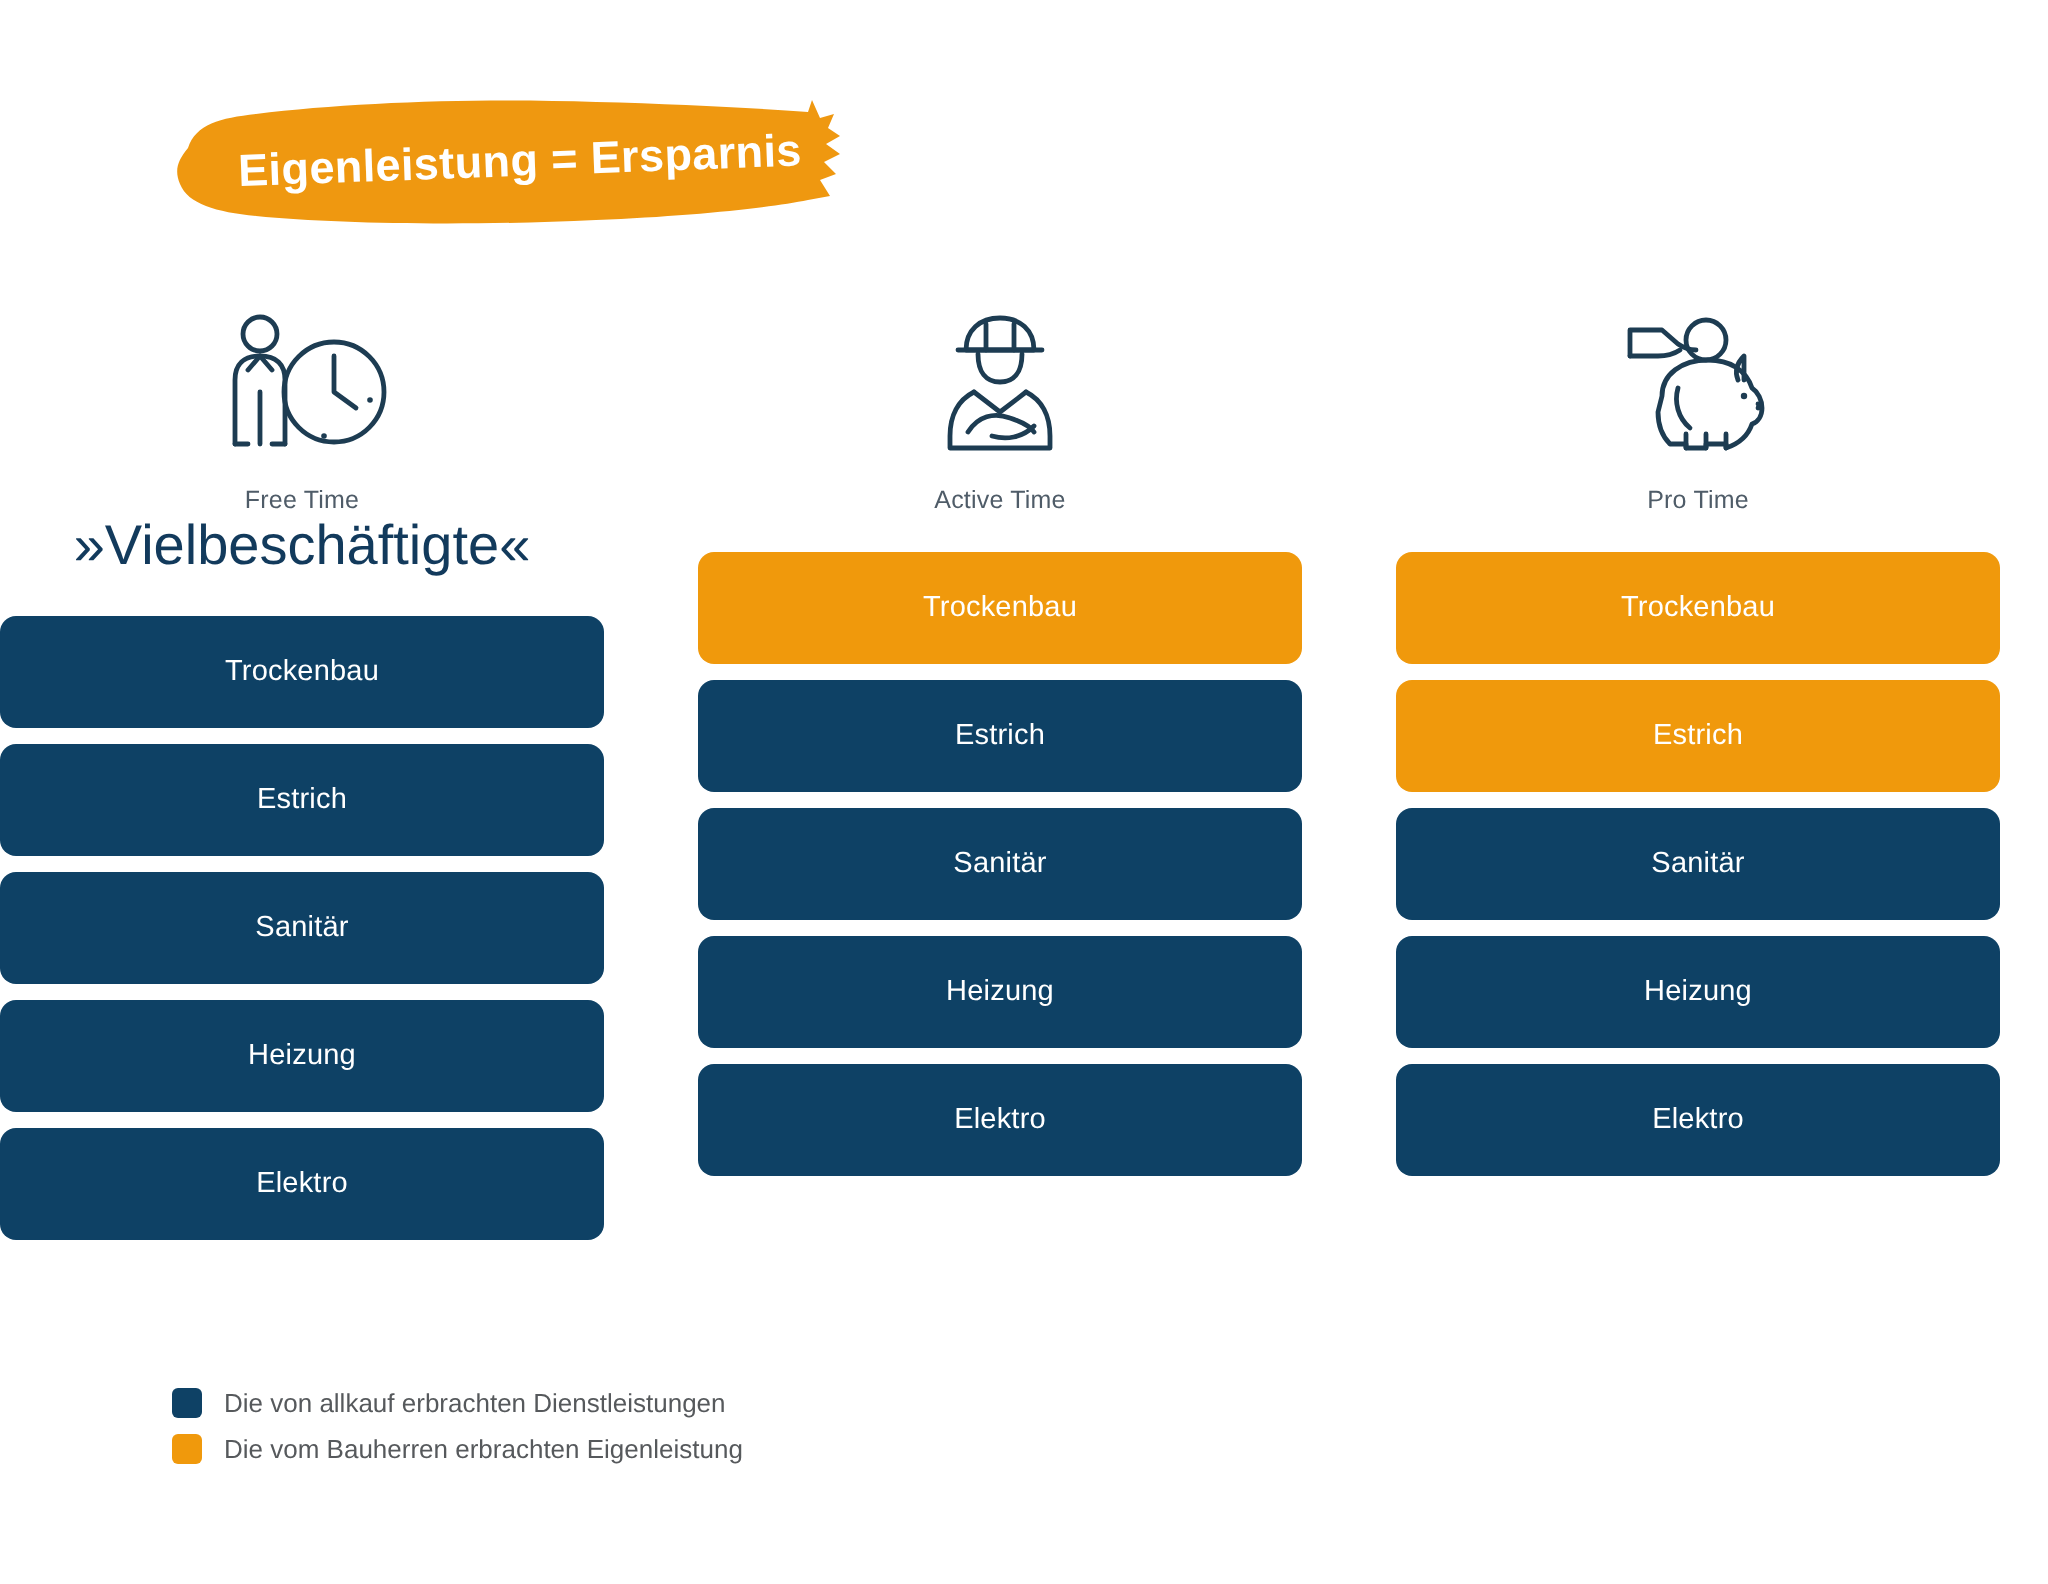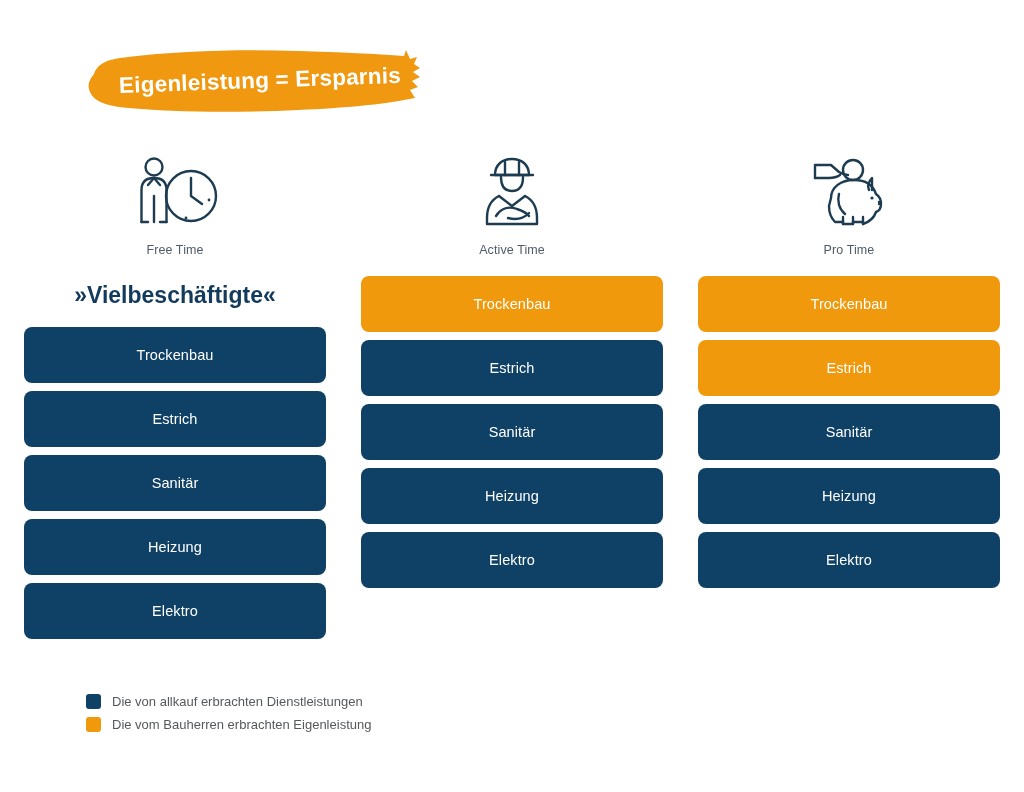--- a/index.html
+++ b/index.html
@@ -50,21 +50,21 @@
     box-sizing: border-box;
   }
 
   
   .columns {
     position: absolute;
     left: 0;
     top: 150px;
     width: 1000px;
     display: flex;
-    justify-content: flex-end;
+    justify-content: space-between;
     gap: 35px;
   }
   .column {
     width: 302px;
     display: flex;
     flex-direction: column;
     align-items: center;
   }
   .icon-box {
     height: 78px;
@@ -75,23 +75,23 @@
   .icon-box svg { display: block; }
 
   .kicker {
     margin-top: 16px;
     font-size: 12.5px;
     color: #4f5c68;
     letter-spacing: 0.1px;
     line-height: 1;
   }
   .col-title {
-    margin-top: 25px;
-    font-size: 23px;
-    font-weight: bold;
+    margin-top: 0;
+    font-size: 28px;
+    font-weight: normal;
     color: #123a5c;
     line-height: 1.15;
     white-space: nowrap;
   }
 
   .bars {
     margin-top: 19px;
     width: 302px;
     display: flex;
     flex-direction: column;

